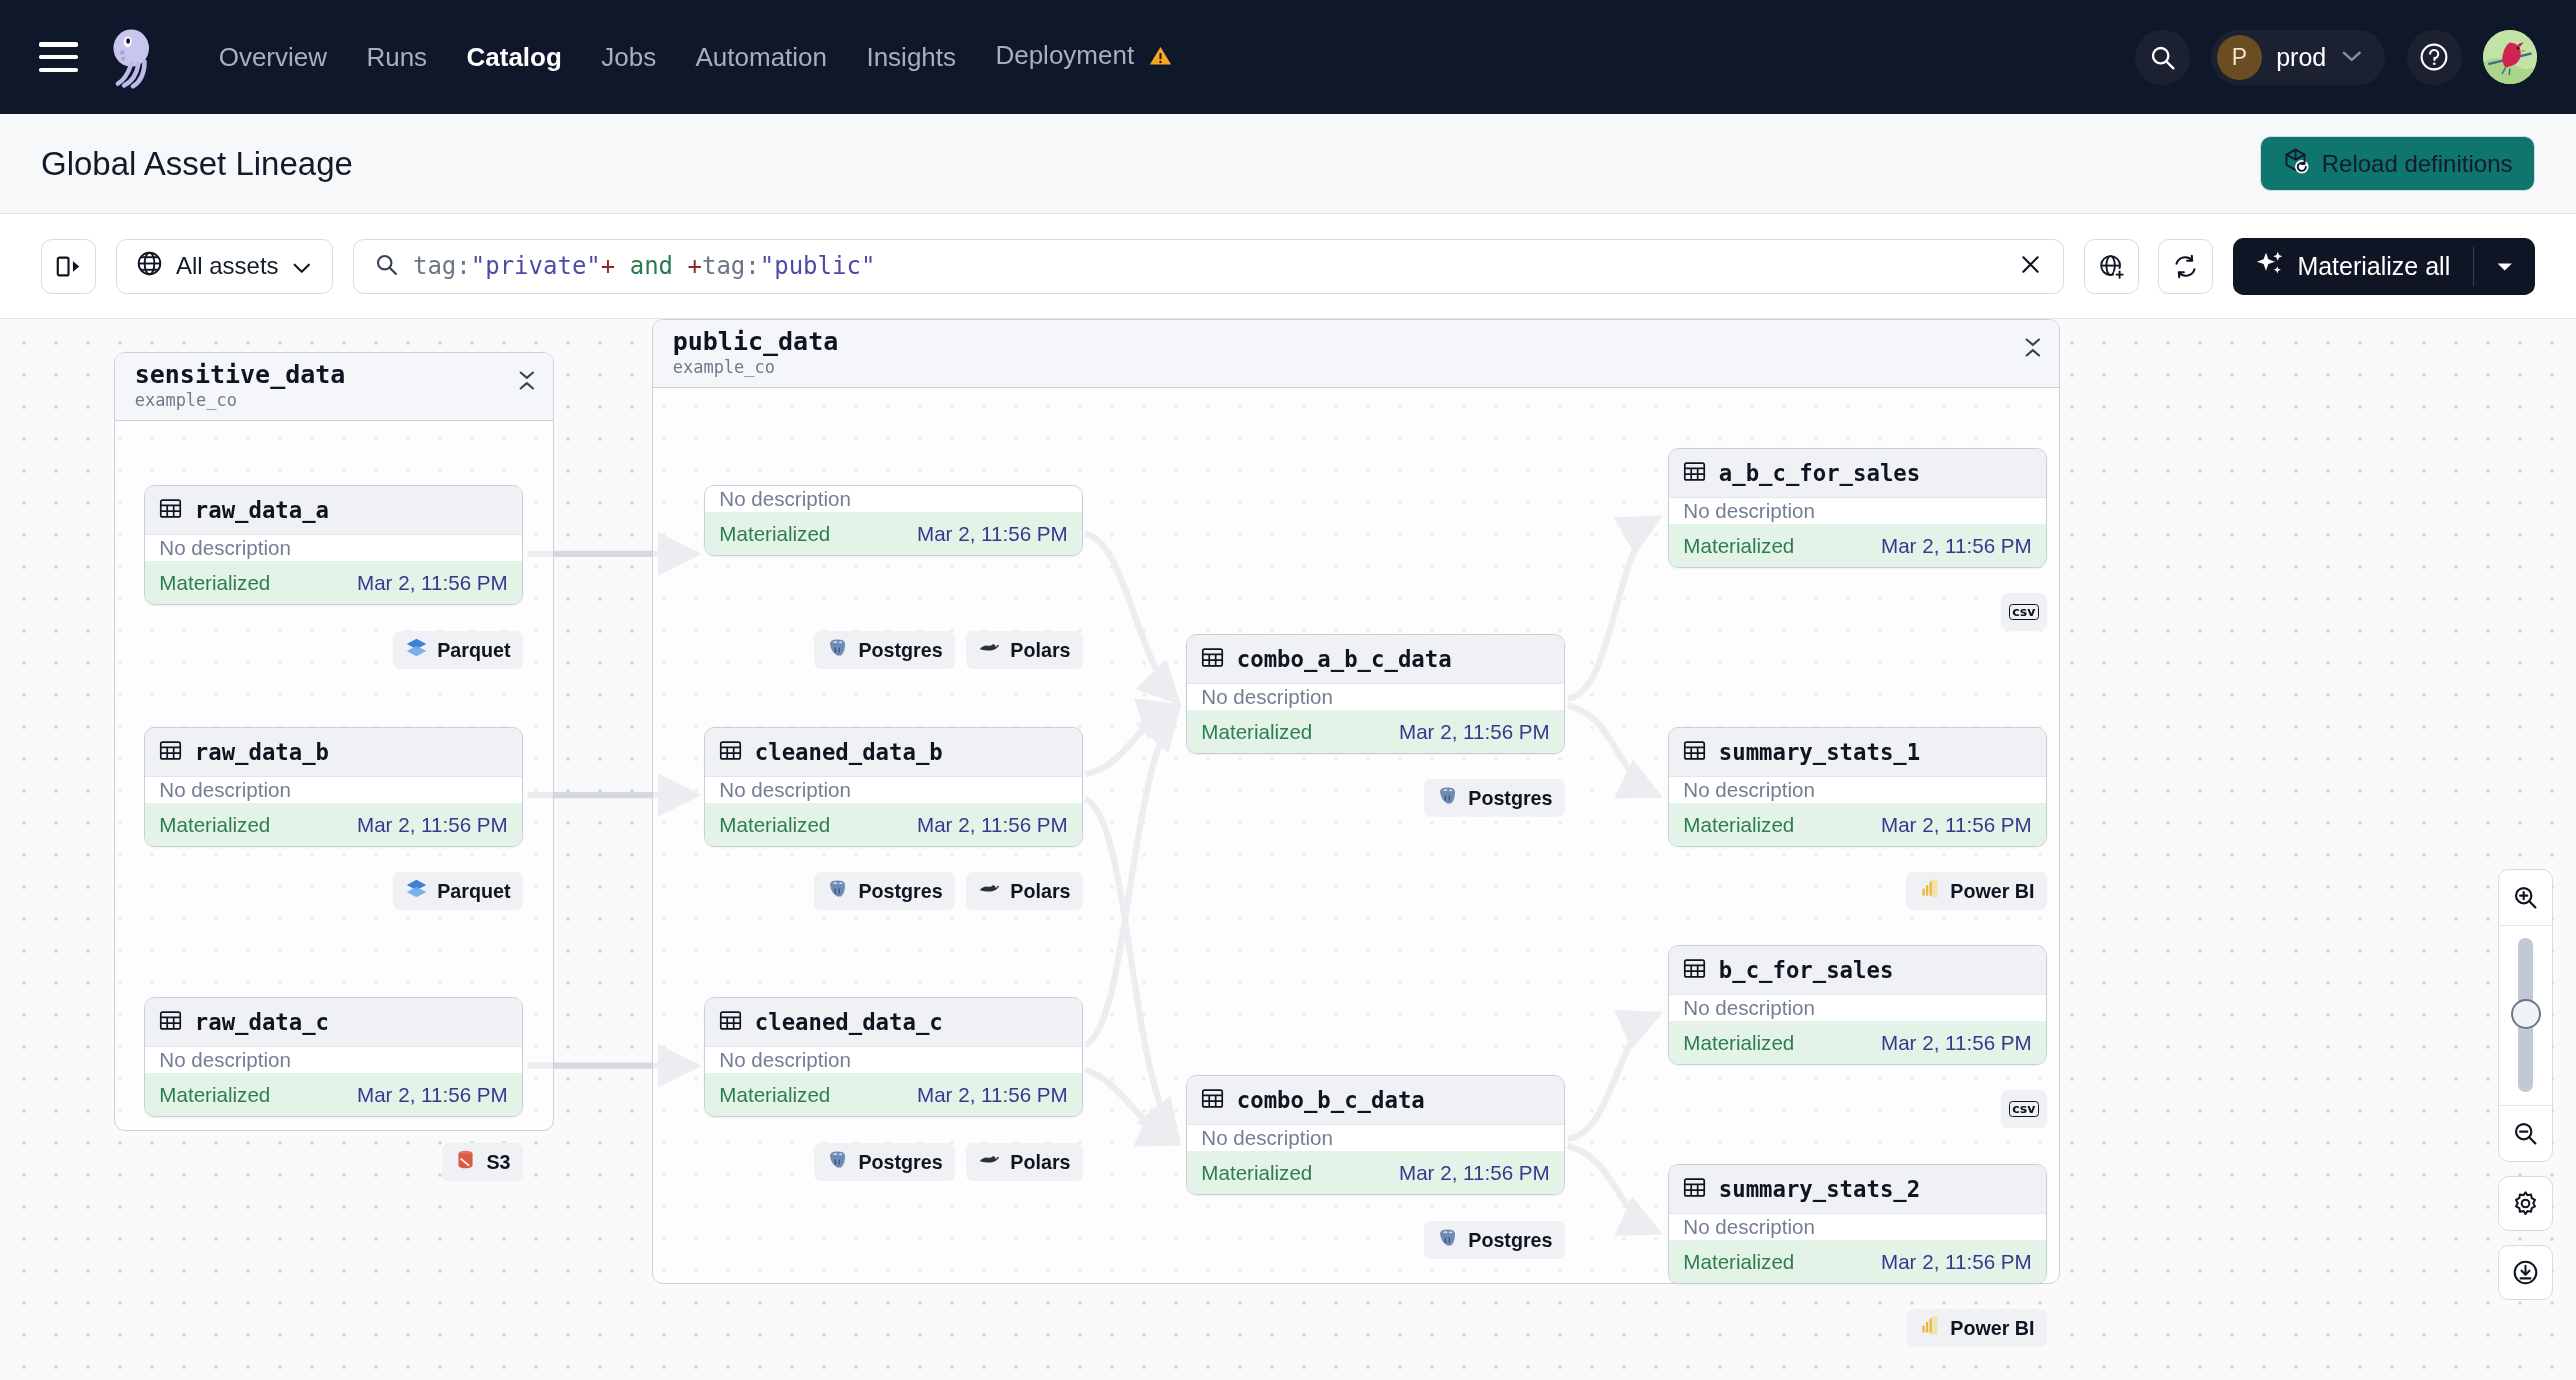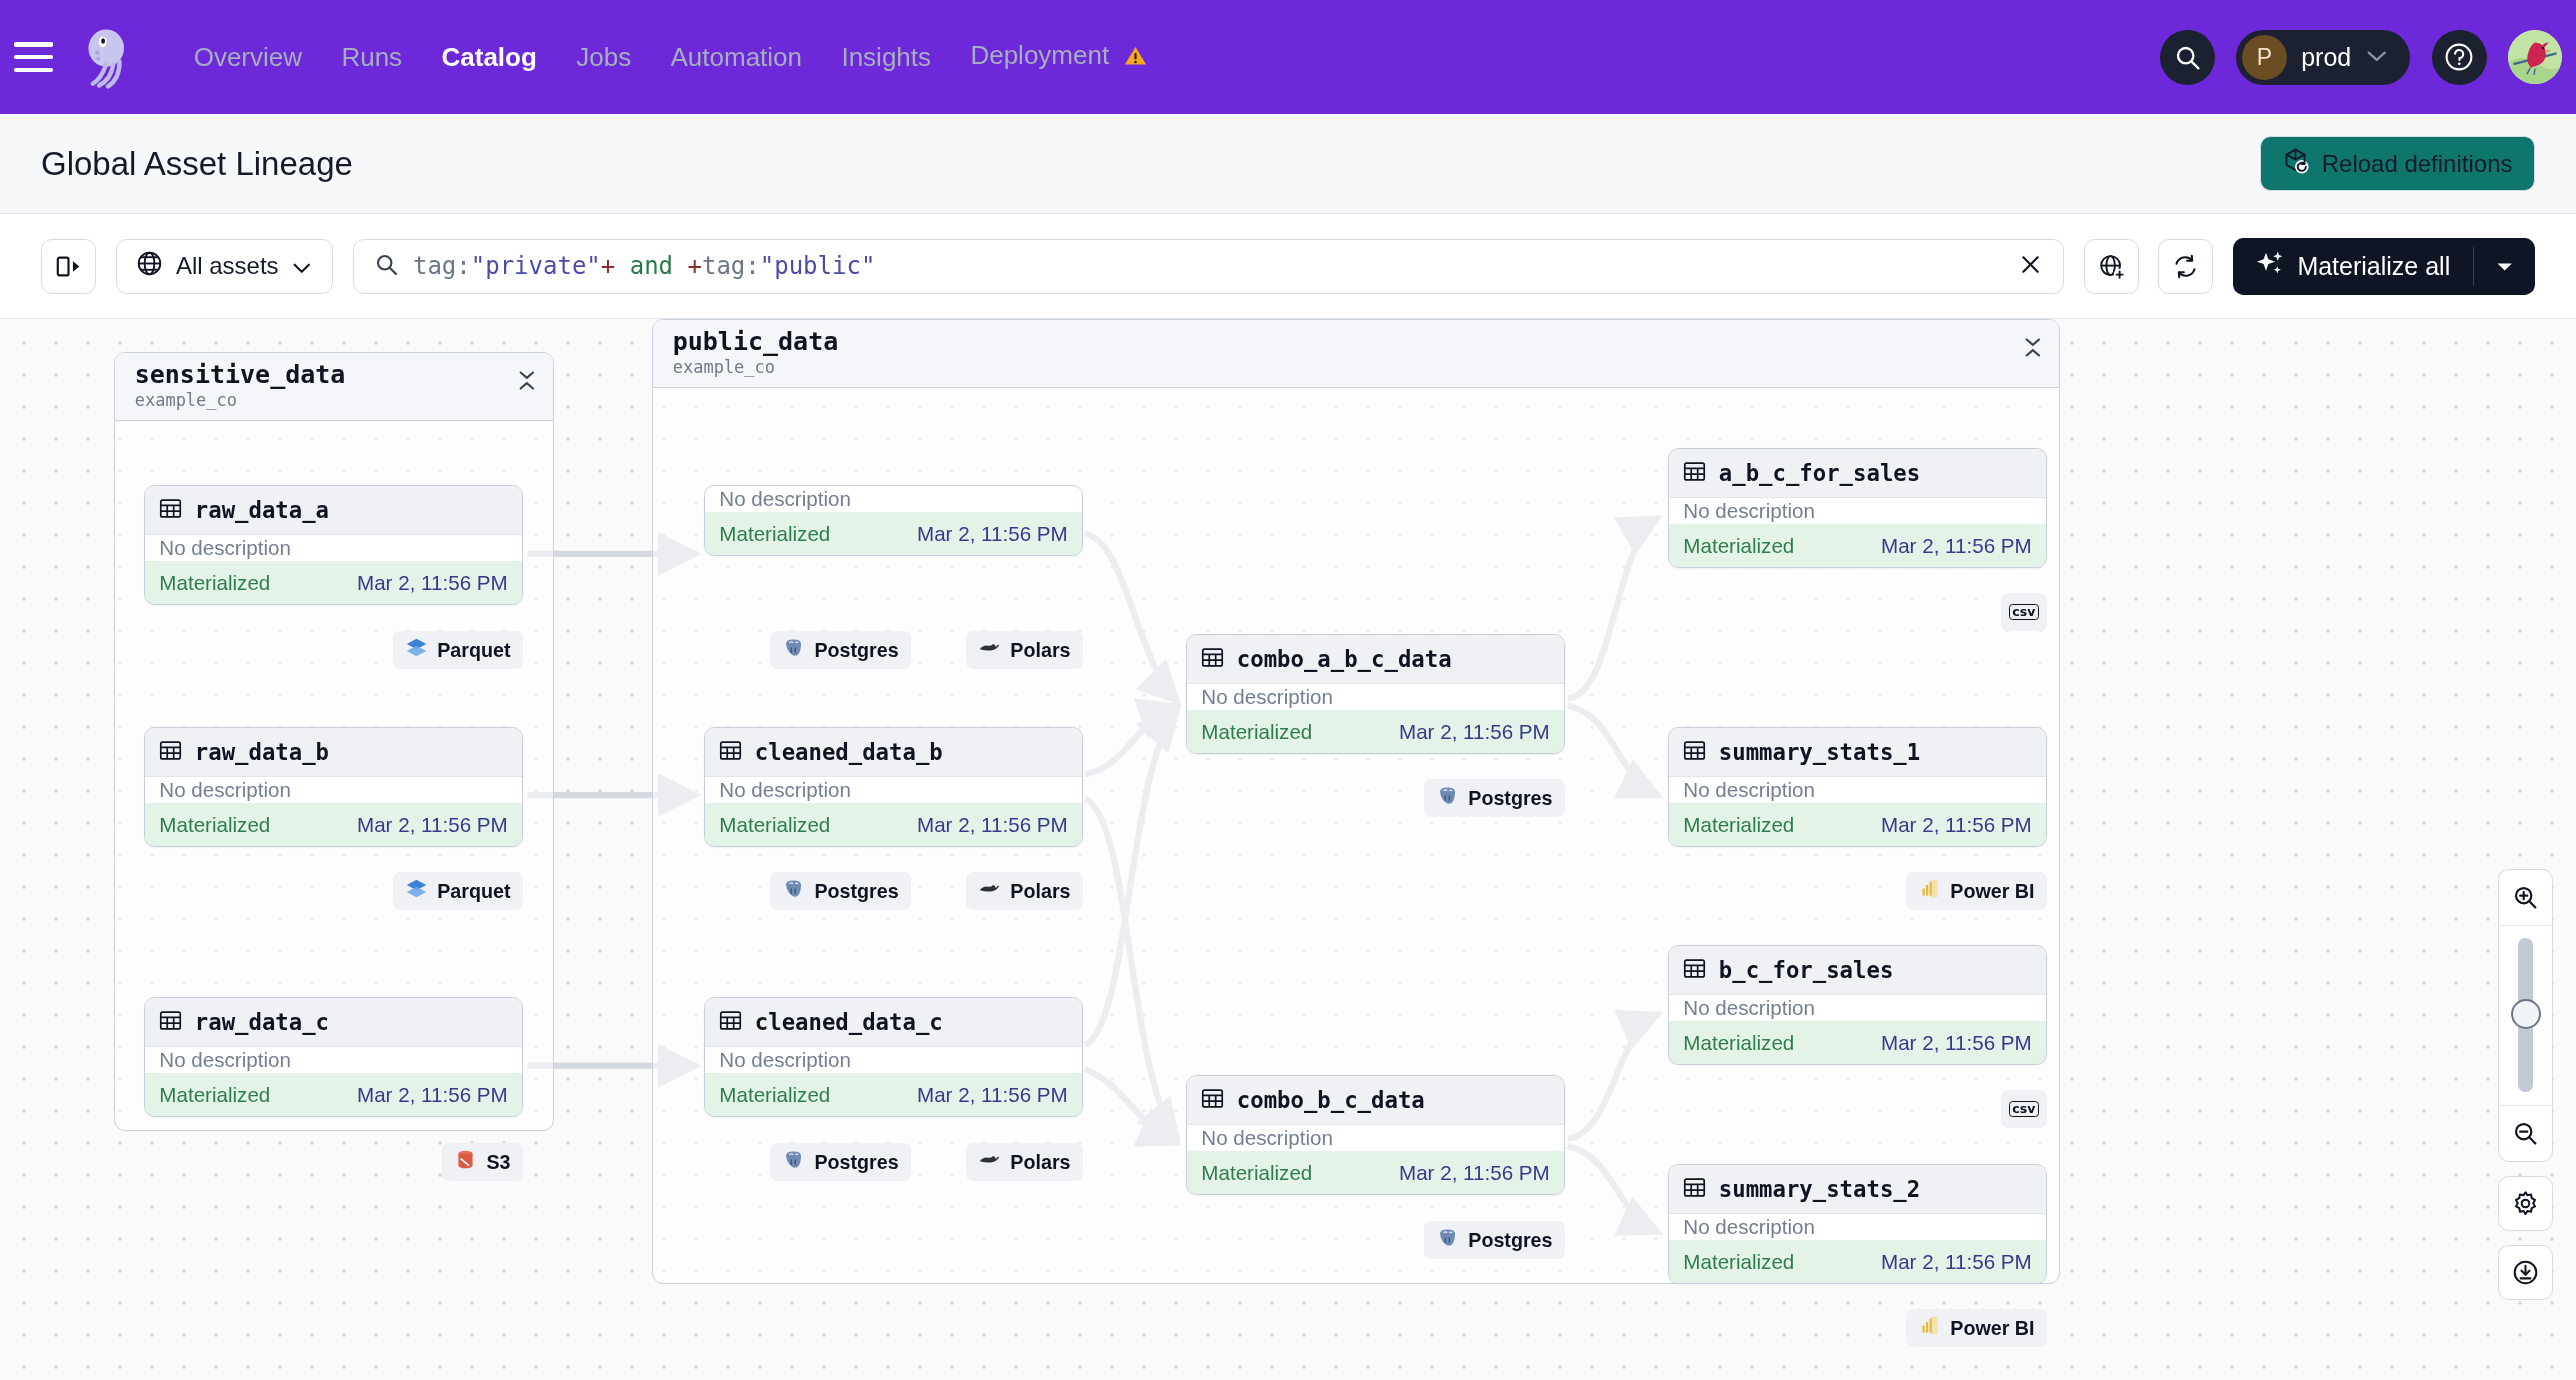--- a/index.html
+++ b/index.html
@@ -6,24 +6,24 @@
   html, body {
     width: 2576px; height: 1380px;
     font-family: "Liberation Sans", sans-serif;
     background: #ffffff;
     overflow: hidden;
   }
 
   
   .topnav {
     height: 114px;
-    background: #6d28d9;
+    background: #0f172a;
     display: flex;
     align-items: center;
-    padding: 0 14px;
+    padding: 0 39px;
     position: relative;
     z-index: 40;
   }
   .hamburger {
     width: 39px; height: 30px;
     display: flex; flex-direction: column; justify-content: space-between;
     margin-right: 23px; cursor: pointer;
   }
   .hamburger span { display:block; height: 4.5px; background: #ffffff; border-radius: 1.8px; }
 
@@ -223,21 +223,20 @@
   .chips {
     position:absolute;
     display:flex; gap: 10.7px; align-items:center;
   }
   .chip {
     height: 38px; border-radius: 7.2px; background:#EFF1F5;
     display:flex; align-items:center; gap: 9px;
     padding: 0 12.5px;
     font-size: 19.7px; font-weight: bold; color:#0E1420;
     white-space: nowrap;
-    margin-left: 44px;
   }
   .chip.icon-only { padding: 0 8px; }
   .csv-badge {
     border: 1.8px solid #0E1420; border-radius: 3.6px;
     font-family: "DejaVu Sans", sans-serif;
     font-size: 12.5px; font-weight: bold; color:#0E1420;
     padding: 0.9px 2.7px; line-height: 1;
   }
 
   

